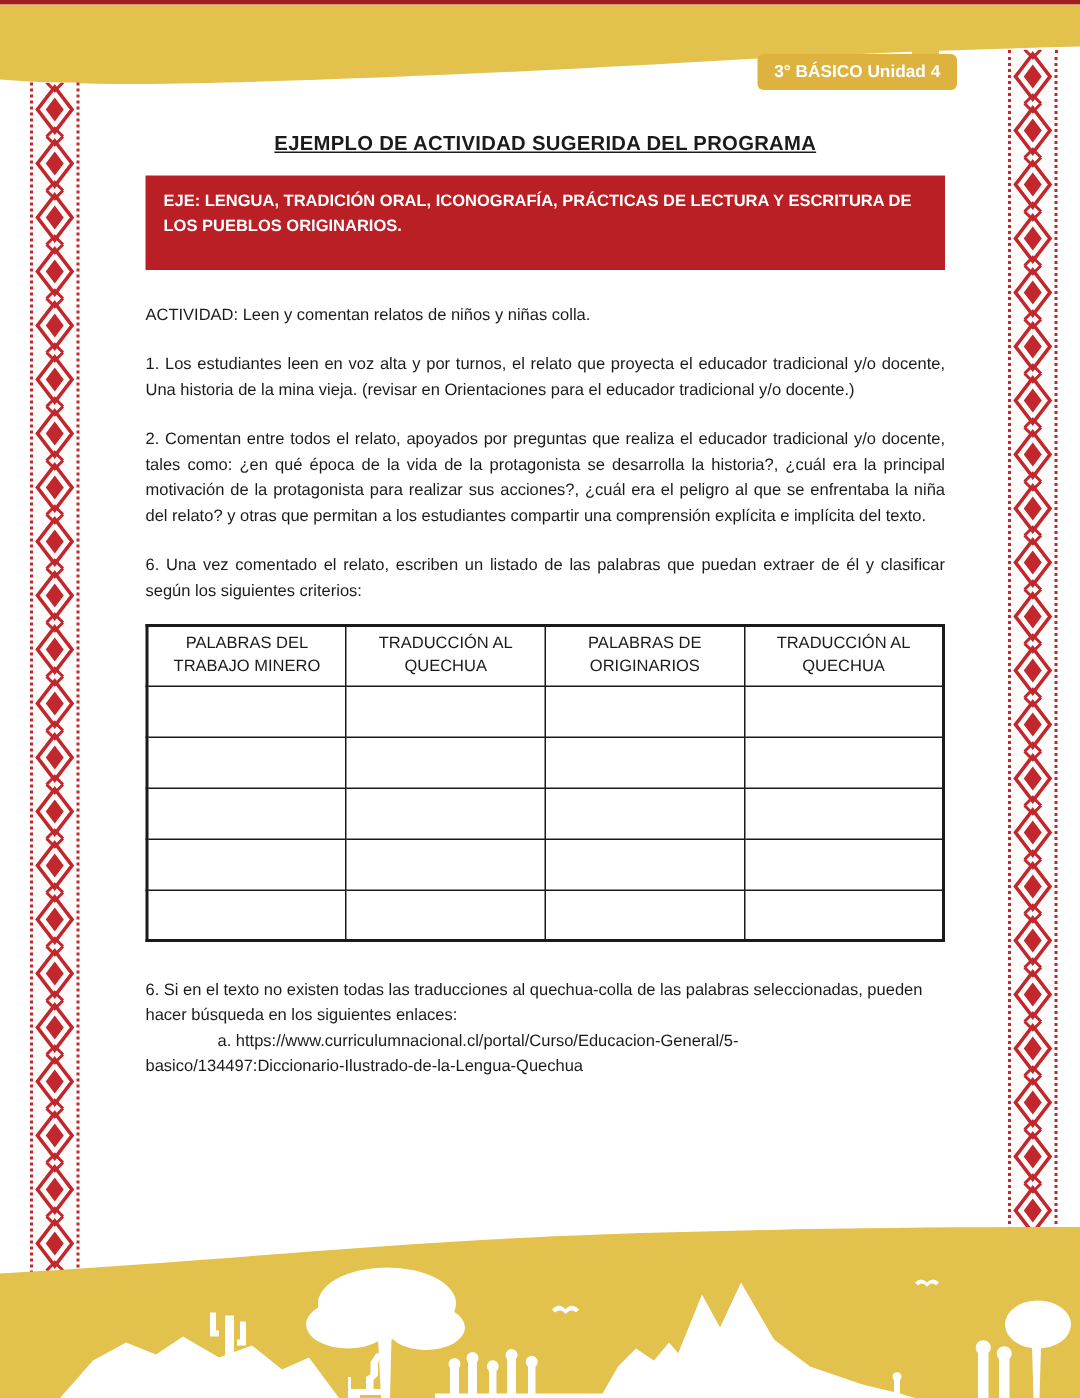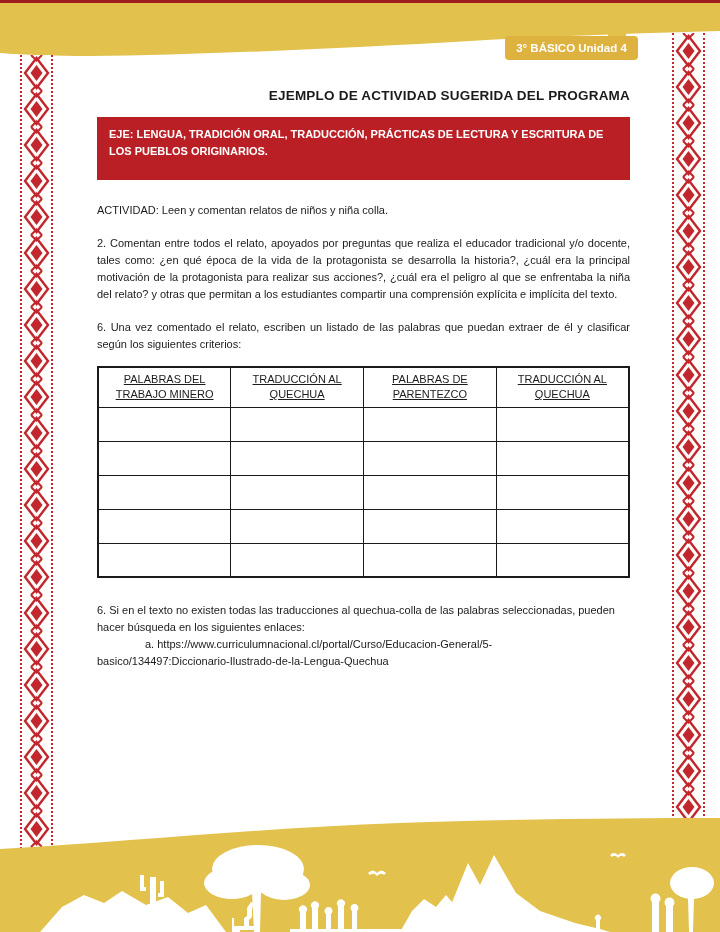--- a/index.html
+++ b/index.html
@@ -21,30 +21,30 @@
   
   .pattern-band {
     position:absolute; width:33px; background:#fffdfb;
     border-left:2px dotted #c1272d; border-right:2px dotted #c1272d;
     overflow:hidden;
   }
   .pattern-left  { left:20px;  top:55px; height:794px; }
   .pattern-right { left:672px; top:33px; height:787px; }
   
   .content { position:absolute; left:97px; top:0; width:533px; }
-  .doc-title { margin-top:88px; font-size:13.5px; font-weight:bold; text-align:right; letter-spacing:.2px; }
+  .doc-title { margin-top:88px; font-size:13.5px; font-weight:bold; text-align:center; letter-spacing:.2px;text-decoration:underline; }
   .eje-banner {
     margin-top:14px; min-height:63px; background:#b91f24; color:#ffffff;
     font-size:11px; font-weight:bold; line-height:17px; padding:9px 12px 14px 12px;
   }
   .body-text { font-size:11px; line-height:17px; }
   .activity-line { margin-top:22px; }
   .examples-label { margin-top:16px; }
   .step { margin-top:16px; text-align:justify; }
-  .word-table { margin-top:13px; width:533px; border-collapse:collapse; border:2px solid #1a1a1a;text-decoration:underline; }
+  .word-table { margin-top:13px; width:533px; border-collapse:collapse; border:2px solid #1a1a1a; }
   .word-table th, .word-table td { border:1.6px solid #1a1a1a; }
   .word-table th {
     font-size:11px; font-weight:normal; line-height:15px;
     text-align:center; vertical-align:middle; height:40px; width:25%; padding:4px 10px;
   }
   .word-table td { height:34px; }
   .step4 { margin-top:24px; text-align:left; }
   .link-line { white-space:pre-line; text-indent:48px; }
   
   .footer-art { position:absolute; left:0; bottom:0; width:720px; height:117px; }
@@ -336,33 +336,34 @@
       <path d="M14.5,3 L26,18 L14.5,33 L3,18 Z" fill="none" stroke="#c1272d" stroke-width="2.4"></path>
       <path d="M14.5,10 L20.5,18 L14.5,26 L8.5,18 Z" fill="#c1272d"></path>
       <path d="M9,36 L14.5,30.5 L20,36" fill="none" stroke="#c1272d" stroke-width="2"></path>
       <path d="M9,0 L14.5,5.5 L20,0" fill="none" stroke="#c1272d" stroke-width="2"></path>
     </g>
       </svg></div>
 
   <div class="content">
     <div class="doc-title">EJEMPLO DE ACTIVIDAD SUGERIDA DEL PROGRAMA</div>
 
-    <div class="eje-banner">EJE: LENGUA, TRADICIÓN ORAL, TRADUCCIÓN, PRÁCTICAS DE LECTURA Y ESCRITURA DE LOS PUEBLOS ORIGINARIOS.</div>
-
-    <div class="body-text activity-line">ACTIVIDAD: Leen y comentan relatos de niños y niña colla.</div>
-
+    <div class="eje-banner">EJE: LENGUA, TRADICIÓN ORAL, ICONOGRAFÍA, PRÁCTICAS DE LECTURA Y ESCRITURA DE LOS PUEBLOS ORIGINARIOS.</div>
+
+    <div class="body-text activity-line">ACTIVIDAD: Leen y comentan relatos de niños y niñas colla.</div>
+
+    <div class="body-text step">1. Los estudiantes leen en voz alta y por turnos, el relato que proyecta el educador tradicional y/o docente, Una historia de la mina vieja. (revisar en Orientaciones para el educador tradicional y/o docente.)</div>
     <div class="body-text step">2. Comentan entre todos el relato, apoyados por preguntas que realiza el educador tradicional y/o docente, tales como: ¿en qué época de la vida de la protagonista se desarrolla la historia?, ¿cuál era la principal motivación de la protagonista para realizar sus acciones?, ¿cuál era el peligro al que se enfrentaba la niña del relato? y otras que permitan a los estudiantes compartir una comprensión explícita e implícita del texto.</div>
     <div class="body-text step">6. Una vez comentado el relato, escriben un listado de las palabras que puedan extraer de él y clasificar según los siguientes criterios:</div>
 
     <table class="word-table">
       <thead>
         <tr>
           <th>PALABRAS DEL TRABAJO MINERO</th>
           <th>TRADUCCIÓN AL QUECHUA</th>
-          <th>PALABRAS DE PARENTEZCO</th>
+          <th>PALABRAS DE ORIGINARIOS</th>
           <th>TRADUCCIÓN AL QUECHUA</th>
         </tr>
       </thead>
       <tbody id="table-body">
           <tr>
             <td></td>
             <td></td>
             <td></td>
             <td></td>
           </tr>

